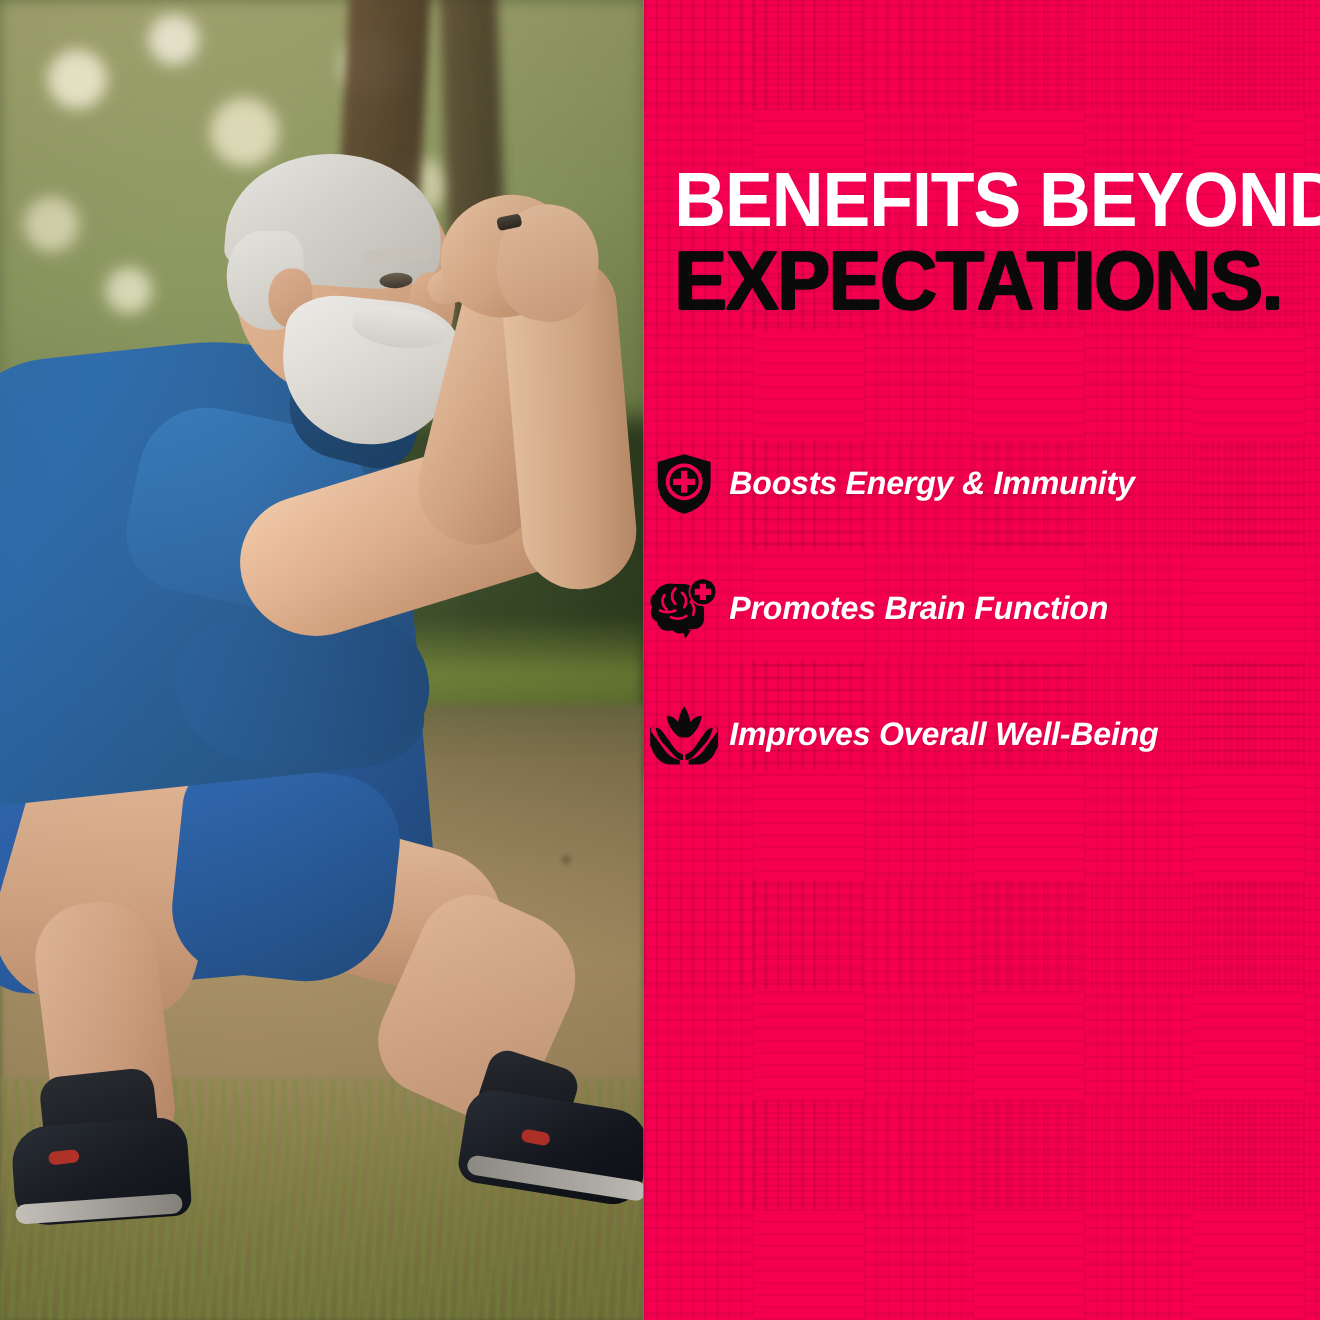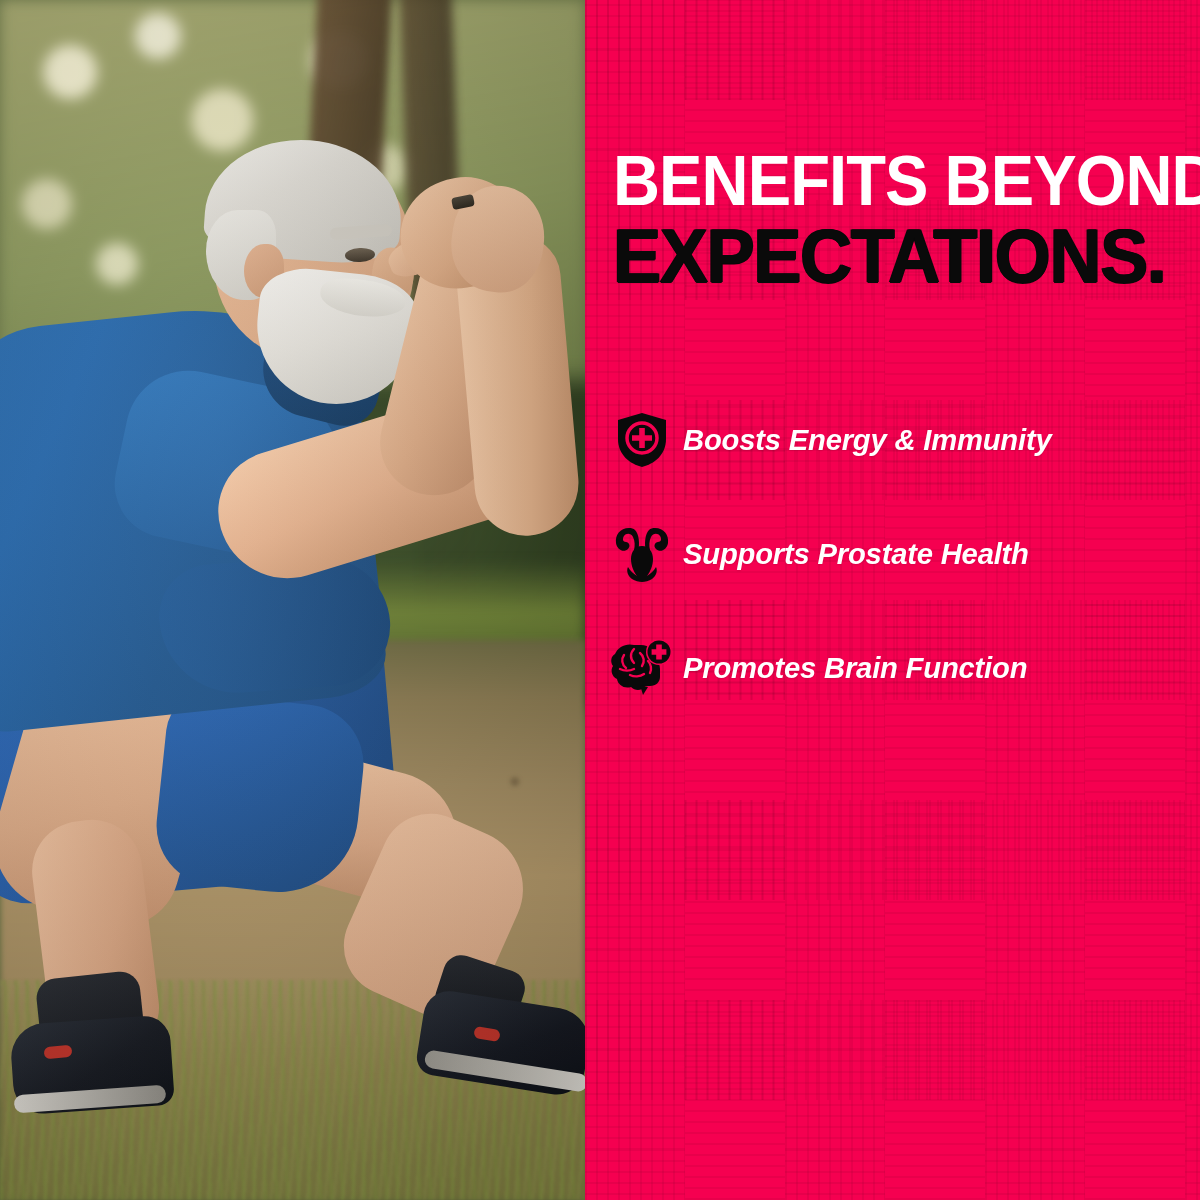--- a/index.html
+++ b/index.html
@@ -309,21 +309,21 @@
   }
   .hl-2{
     font-size:76px; line-height:.98; font-weight:700; color:#0a0a0a;
     letter-spacing:-1.5px; transform:scaleX(.95); transform-origin:left center;
     margin-top:4px; white-space:nowrap;
     text-shadow:1px 0 0 #0a0a0a, -1px 0 0 #0a0a0a, 0 1px 0 #0a0a0a;
   }
 
   .benefits{ position:absolute; left:0; top:383px; width:615px; }
   .benefit{
-    display:flex; align-items:center; height:114px; padding-left:20px;
+    display:flex; align-items:center; height:114px; 
   }
   .b-icon{ width:74px; min-width:74px; display:flex; align-items:center; justify-content:center; }
   .b-icon svg{ display:block; }
   .b-text{
     font-size:29.5px; font-weight:700; font-style:italic; color:#ffffff;
     letter-spacing:-.2px; white-space:nowrap; margin-left:4px;
     transform:scaleX(.99); transform-origin:left center;
     text-shadow:0 1px 2px rgba(0,0,0,.10);
   }
 </style>
@@ -400,43 +400,47 @@
         <div class="b-icon">
           <svg width="56" height="58" viewBox="0 0 56 58" aria-hidden="true">
             <path d="M28 2 L52 9 L52 28 C52 44 40 53 28 56 C16 53 4 44 4 28 L4 9 Z" fill="#0A0A0A"></path>
             <circle cx="28" cy="27" r="15" fill="none" stroke="#F50050" stroke-width="3.5"></circle>
             <path d="M25.2 17 h5.6 v7.2 h7.2 v5.6 h-7.2 v7.2 h-5.6 v-7.2 h-7.2 v-5.6 h7.2 z" fill="#F50050"></path>
           </svg>
         </div>
         <div class="b-text">Boosts Energy &amp; Immunity</div>
       </div>
 
-      <div class="benefit">
-        <div class="b-icon">
-          <svg width="58" height="60" viewBox="0 0 58 60" aria-hidden="true">
-            <path d="M16 4 C7 4 2 11 3 19 C4 26 11 29 15 25 C18 22 16 18 13 18 C10 18 9 15 11 12 C13 9 18 9 20 13 C22 17 22 22 21 26 L25 28 C27 20 26 10 22 6 C20.5 4.6 18.4 4 16 4 Z" fill="#0A0A0A"></path>
-            <path d="M42 4 C51 4 56 11 55 19 C54 26 47 29 43 25 C40 22 42 18 45 18 C48 18 49 15 47 12 C45 9 40 9 38 13 C36 17 36 22 37 26 L33 28 C31 20 32 10 36 6 C37.5 4.6 39.6 4 42 4 Z" fill="#0A0A0A"></path>
-            <path d="M29 22 C22 22 18 28 18 35 C18 42 21 48 24 52 C21 50 17 47 15 43 C13 47 15 52 19 55 C22 57 26 58 29 58 C32 58 36 57 39 55 C43 52 45 47 43 43 C41 47 37 50 34 52 C37 48 40 42 40 35 C40 28 36 22 29 22 Z" fill="#0A0A0A"></path>
-          </svg>
-        </div>
-        <div class="b-text">Supports Prostate Health</div>
-      </div>
 
 
       <div class="benefit">
         <div class="b-icon">
           <svg width="64" height="58" viewBox="0 0 64 58" aria-hidden="true">
             <path d="M24 6 C16 4 8 8 5 15 C1 17 0 23 3 27 C0 31 2 38 7 40 C8 46 14 50 21 48 C25 52 32 52 35 47 L40 47 C46 47 50 43 50 38 L50 30 C50 26 48 22 45 20 C45 12 39 6 31 6 Z" fill="#0A0A0A"></path>
             <path d="M30 46 L33 56 L38 48 Z" fill="#0A0A0A"></path>
             <path d="M24 10 C20 14 20 20 24 24 M14 16 C11 20 12 26 16 29 M30 14 C34 17 35 23 32 27 M10 30 C14 32 20 32 24 30 M20 36 C24 38 30 38 34 35 M38 22 C41 25 42 30 40 34" stroke="#F50050" stroke-width="2.4" fill="none" stroke-linecap="round"></path>
             <circle cx="49" cy="13" r="13" fill="#F50050"></circle>
             <circle cx="49" cy="13" r="11.5" fill="#0A0A0A"></circle>
             <path d="M46.2 5.6 h5.6 v4.6 h4.6 v5.6 h-4.6 v4.6 h-5.6 v-4.6 h-4.6 v-5.6 h4.6 z" fill="#F50050"></path>
           </svg>
         </div>
         <div class="b-text">Promotes Brain Function</div>
       </div>
 
+      <div class="benefit">
+        <div class="b-icon">
+          <svg width="62" height="56" viewBox="0 0 62 56" aria-hidden="true">
+            <path d="M31 2 C27 8 25 15 25 21 C25 26 28 29 31 30 C34 29 37 26 37 21 C37 15 35 8 31 2 Z" fill="#0A0A0A"></path>
+            <path d="M15 11 C16 18 20 25 25 29 C28 31 31 31 32 29 C31 24 27 17 22 13 C19.6 11.4 17 10.6 15 11 Z" fill="#0A0A0A"></path>
+            <path d="M47 11 C46 18 42 25 37 29 C34 31 31 31 30 29 C31 24 35 17 40 13 C42.4 11.4 45 10.6 47 11 Z" fill="#0A0A0A"></path>
+            <path d="M4 20 C1 20 0 23 1.5 26 L14 43 C17 47 22 50 27 51 L27 55 L18 55 C12 55 7 51 4 46 L0 38 L0 22 Z" fill="#0A0A0A"></path>
+            <path d="M5 22 C6 27 9 33 13 37 L22 47 C25 50 27 51 30 51 L30 46 C27 45 24 43 22 40 L12 26 C10 23 7 21 5 22 Z" fill="#0A0A0A"></path>
+            <path d="M58 20 C61 20 62 23 60.5 26 L48 43 C45 47 40 50 35 51 L35 55 L44 55 C50 55 55 51 58 46 L62 38 L62 22 Z" fill="#0A0A0A"></path>
+            <path d="M57 22 C56 27 53 33 49 37 L40 47 C37 50 35 51 32 51 L32 46 C35 45 38 43 40 40 L50 26 C52 23 55 21 57 22 Z" fill="#0A0A0A"></path>
+          </svg>
+        </div>
+        <div class="b-text">Improves Overall Well-Being</div>
+      </div>
 
 
     </div>
   </div>
 </div>
 
 </body></html>

